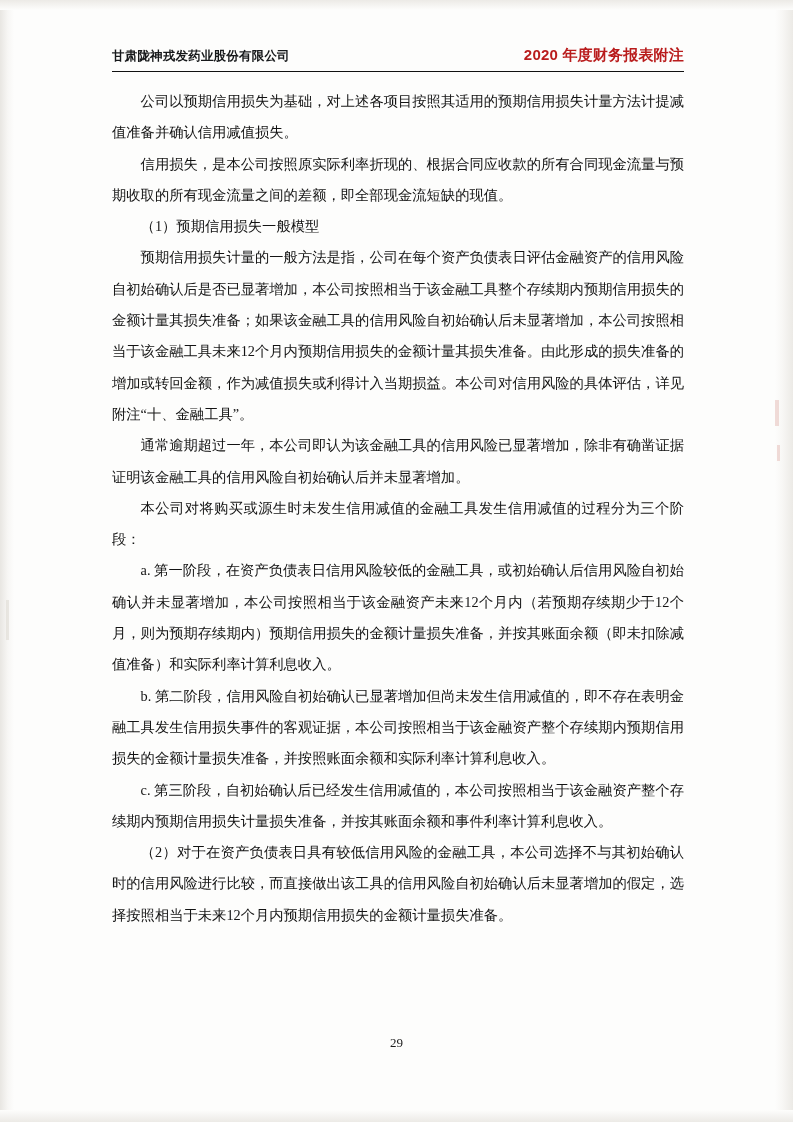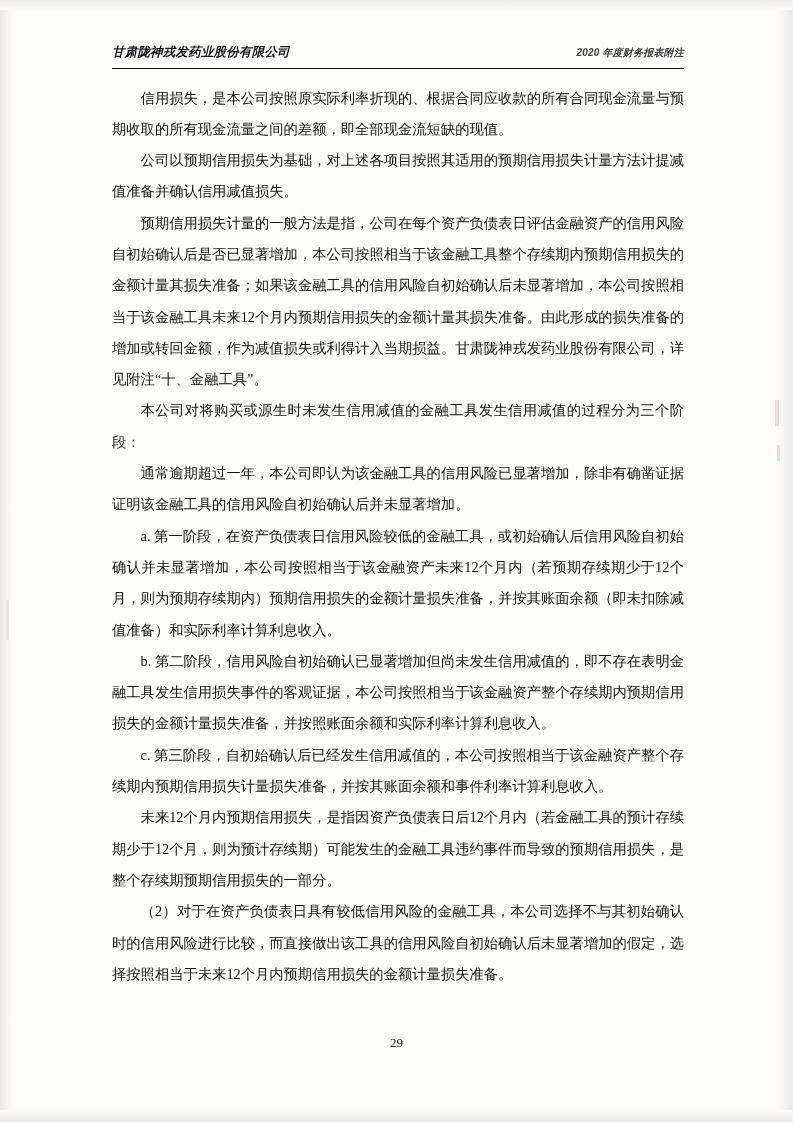--- a/index.html
+++ b/index.html
@@ -50,38 +50,37 @@
   }
   .content {
     position: absolute;
     left: 112px;
     top: 44px;
     width: 572px;
   }
   .header {
     display: flex;
     justify-content: space-between;
-    align-items: center;
+    align-items: flex-end;
     font-size: 12.5px;
     line-height: 1.4;
     letter-spacing: 0.2px;
     padding-bottom: 5px;
-    font-style: italic;
   }
   .header-left {
     font-family: "Liberation Sans", "DejaVu Sans", sans-serif;
     font-weight: bold;
     font-size: 12.5px;
     color: #16181a;
   }
   .header-right {
     font-family: "Liberation Sans", "DejaVu Sans", sans-serif;
     font-weight: bold;
-    font-size: 10px;
-    color: #404040;
+    font-size: 15px;
+    color: #b91c1c;
   }
   .header-rule {
     border-bottom: 1.1px solid #111;
     margin-top: 1px;
     width: 100%;
   }
   .body-text {
     margin-top: 14px;
     font-size: 14.3px;
     line-height: 31.3px;
@@ -126,29 +125,29 @@
   <div class="artifact a3"></div>
 
   <div class="content">
     <div class="header">
       <div class="header-left">甘肃陇神戎发药业股份有限公司</div>
       <div class="header-right">2020 年度财务报表附注</div>
     </div>
     <div class="header-rule"></div>
 
     <div class="body-text">
+      <p>公司以预期信用损失为基础，对上述各项目按照其适用的预期信用损失计量方法计提减值准备并确认信用减值损失。</p>
       <p>信用损失，是本公司按照原实际利率折现的、根据合同应收款的所有合同现金流量与预期收取的所有现金流量之间的差额，即全部现金流短缺的现值。</p>
-      <p>公司以预期信用损失为基础，对上述各项目按照其适用的预期信用损失计量方法计提减值准备并确认信用减值损失。</p>
-      <p>预期信用损失计量的一般方法是指，公司在每个资产负债表日评估金融资产的信用风险自初始确认后是否已显著增加，本公司按照相当于该金融工具整个存续期内预期信用损失的金额计量其损失准备；如果该金融工具的信用风险自初始确认后未显著增加，本公司按照相当于该金融工具未来12个月内预期信用损失的金额计量其损失准备。由此形成的损失准备的增加或转回金额，作为减值损失或利得计入当期损益。甘肃陇神戎发药业股份有限公司，详见附注“十、金融工具”。</p>
+      <p>（1）预期信用损失一般模型</p>
+      <p>预期信用损失计量的一般方法是指，公司在每个资产负债表日评估金融资产的信用风险自初始确认后是否已显著增加，本公司按照相当于该金融工具整个存续期内预期信用损失的金额计量其损失准备；如果该金融工具的信用风险自初始确认后未显著增加，本公司按照相当于该金融工具未来12个月内预期信用损失的金额计量其损失准备。由此形成的损失准备的增加或转回金额，作为减值损失或利得计入当期损益。本公司对信用风险的具体评估，详见附注“十、金融工具”。</p>
+      <p>通常逾期超过一年，本公司即认为该金融工具的信用风险已显著增加，除非有确凿证据证明该金融工具的信用风险自初始确认后并未显著增加。</p>
       <p>本公司对将购买或源生时未发生信用减值的金融工具发生信用减值的过程分为三个阶段：</p>
-      <p>通常逾期超过一年，本公司即认为该金融工具的信用风险已显著增加，除非有确凿证据证明该金融工具的信用风险自初始确认后并未显著增加。</p>
       <p>a. 第一阶段，在资产负债表日信用风险较低的金融工具，或初始确认后信用风险自初始确认并未显著增加，本公司按照相当于该金融资产未来12个月内（若预期存续期少于12个月，则为预期存续期内）预期信用损失的金额计量损失准备，并按其账面余额（即未扣除减值准备）和实际利率计算利息收入。</p>
       <p>b. 第二阶段，信用风险自初始确认已显著增加但尚未发生信用减值的，即不存在表明金融工具发生信用损失事件的客观证据，本公司按照相当于该金融资产整个存续期内预期信用损失的金额计量损失准备，并按照账面余额和实际利率计算利息收入。</p>
       <p>c. 第三阶段，自初始确认后已经发生信用减值的，本公司按照相当于该金融资产整个存续期内预期信用损失计量损失准备，并按其账面余额和事件利率计算利息收入。</p>
-      <p>未来12个月内预期信用损失，是指因资产负债表日后12个月内（若金融工具的预计存续期少于12个月，则为预计存续期）可能发生的金融工具违约事件而导致的预期信用损失，是整个存续期预期信用损失的一部分。</p>
       <p>（2）对于在资产负债表日具有较低信用风险的金融工具，本公司选择不与其初始确认时的信用风险进行比较，而直接做出该工具的信用风险自初始确认后未显著增加的假定，选择按照相当于未来12个月内预期信用损失的金额计量损失准备。</p>
     </div>
   </div>
 
   <div class="footer">
     <span>29</span>
   </div>
 </div>
 
 </body></html>

